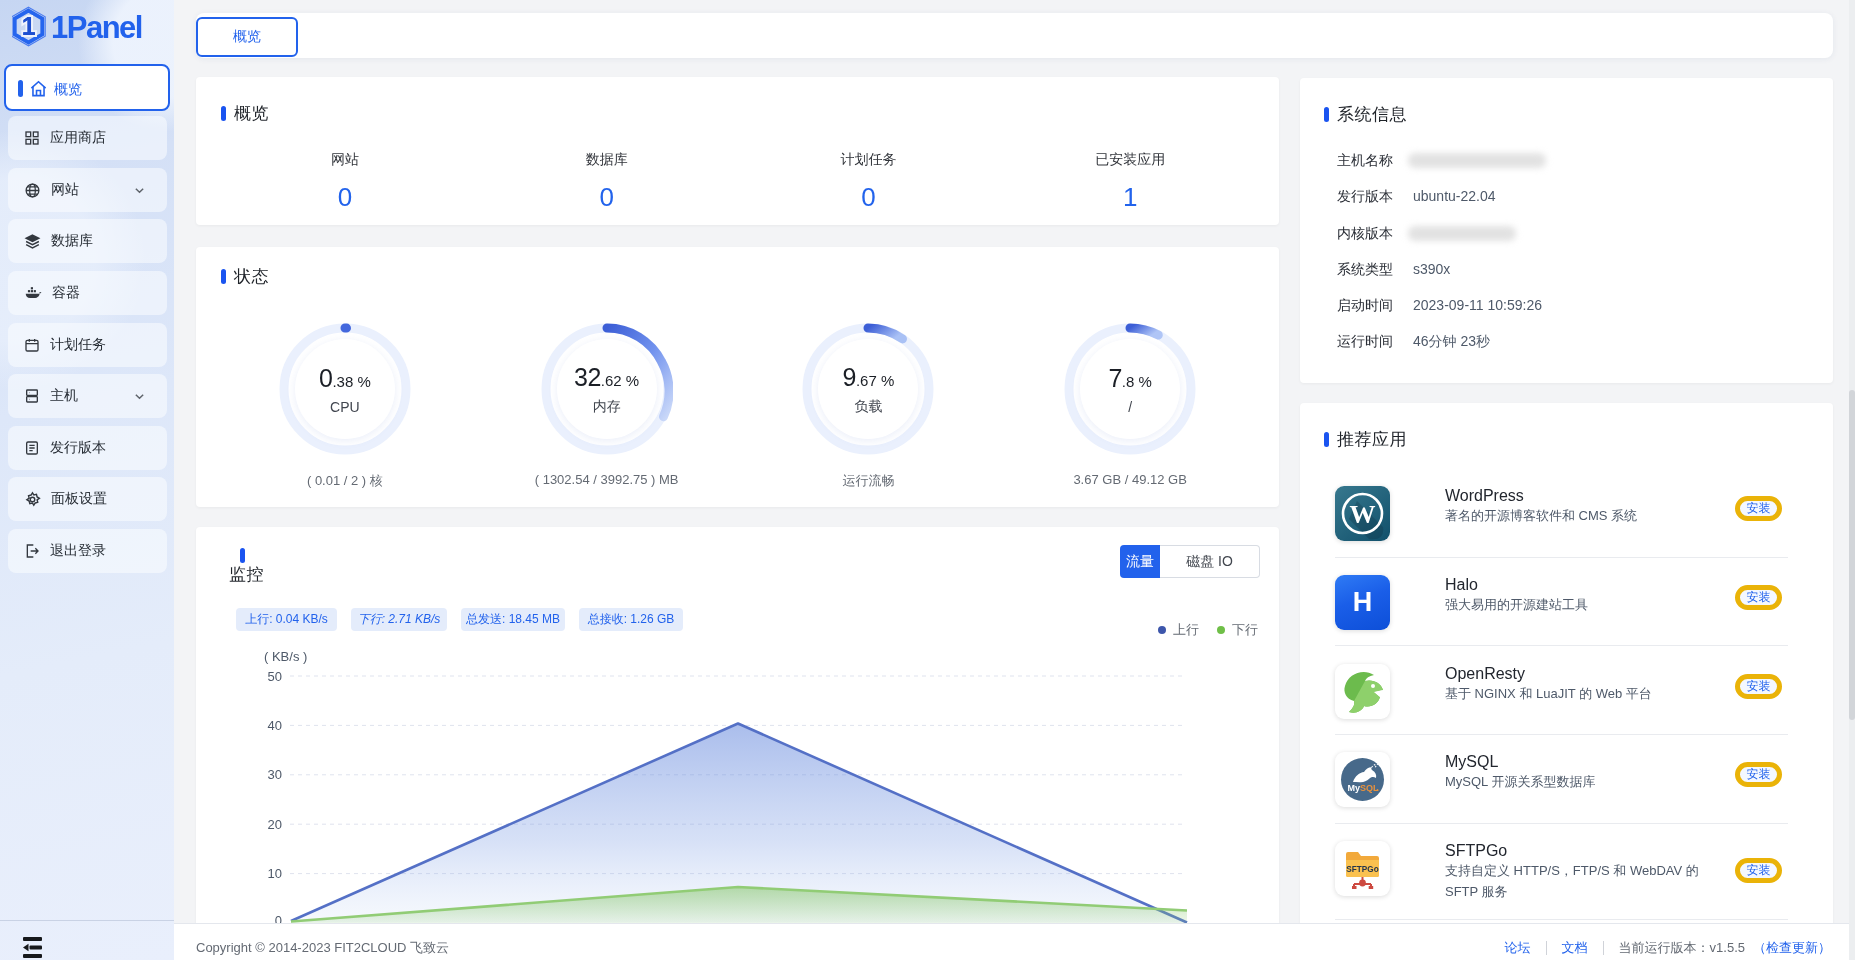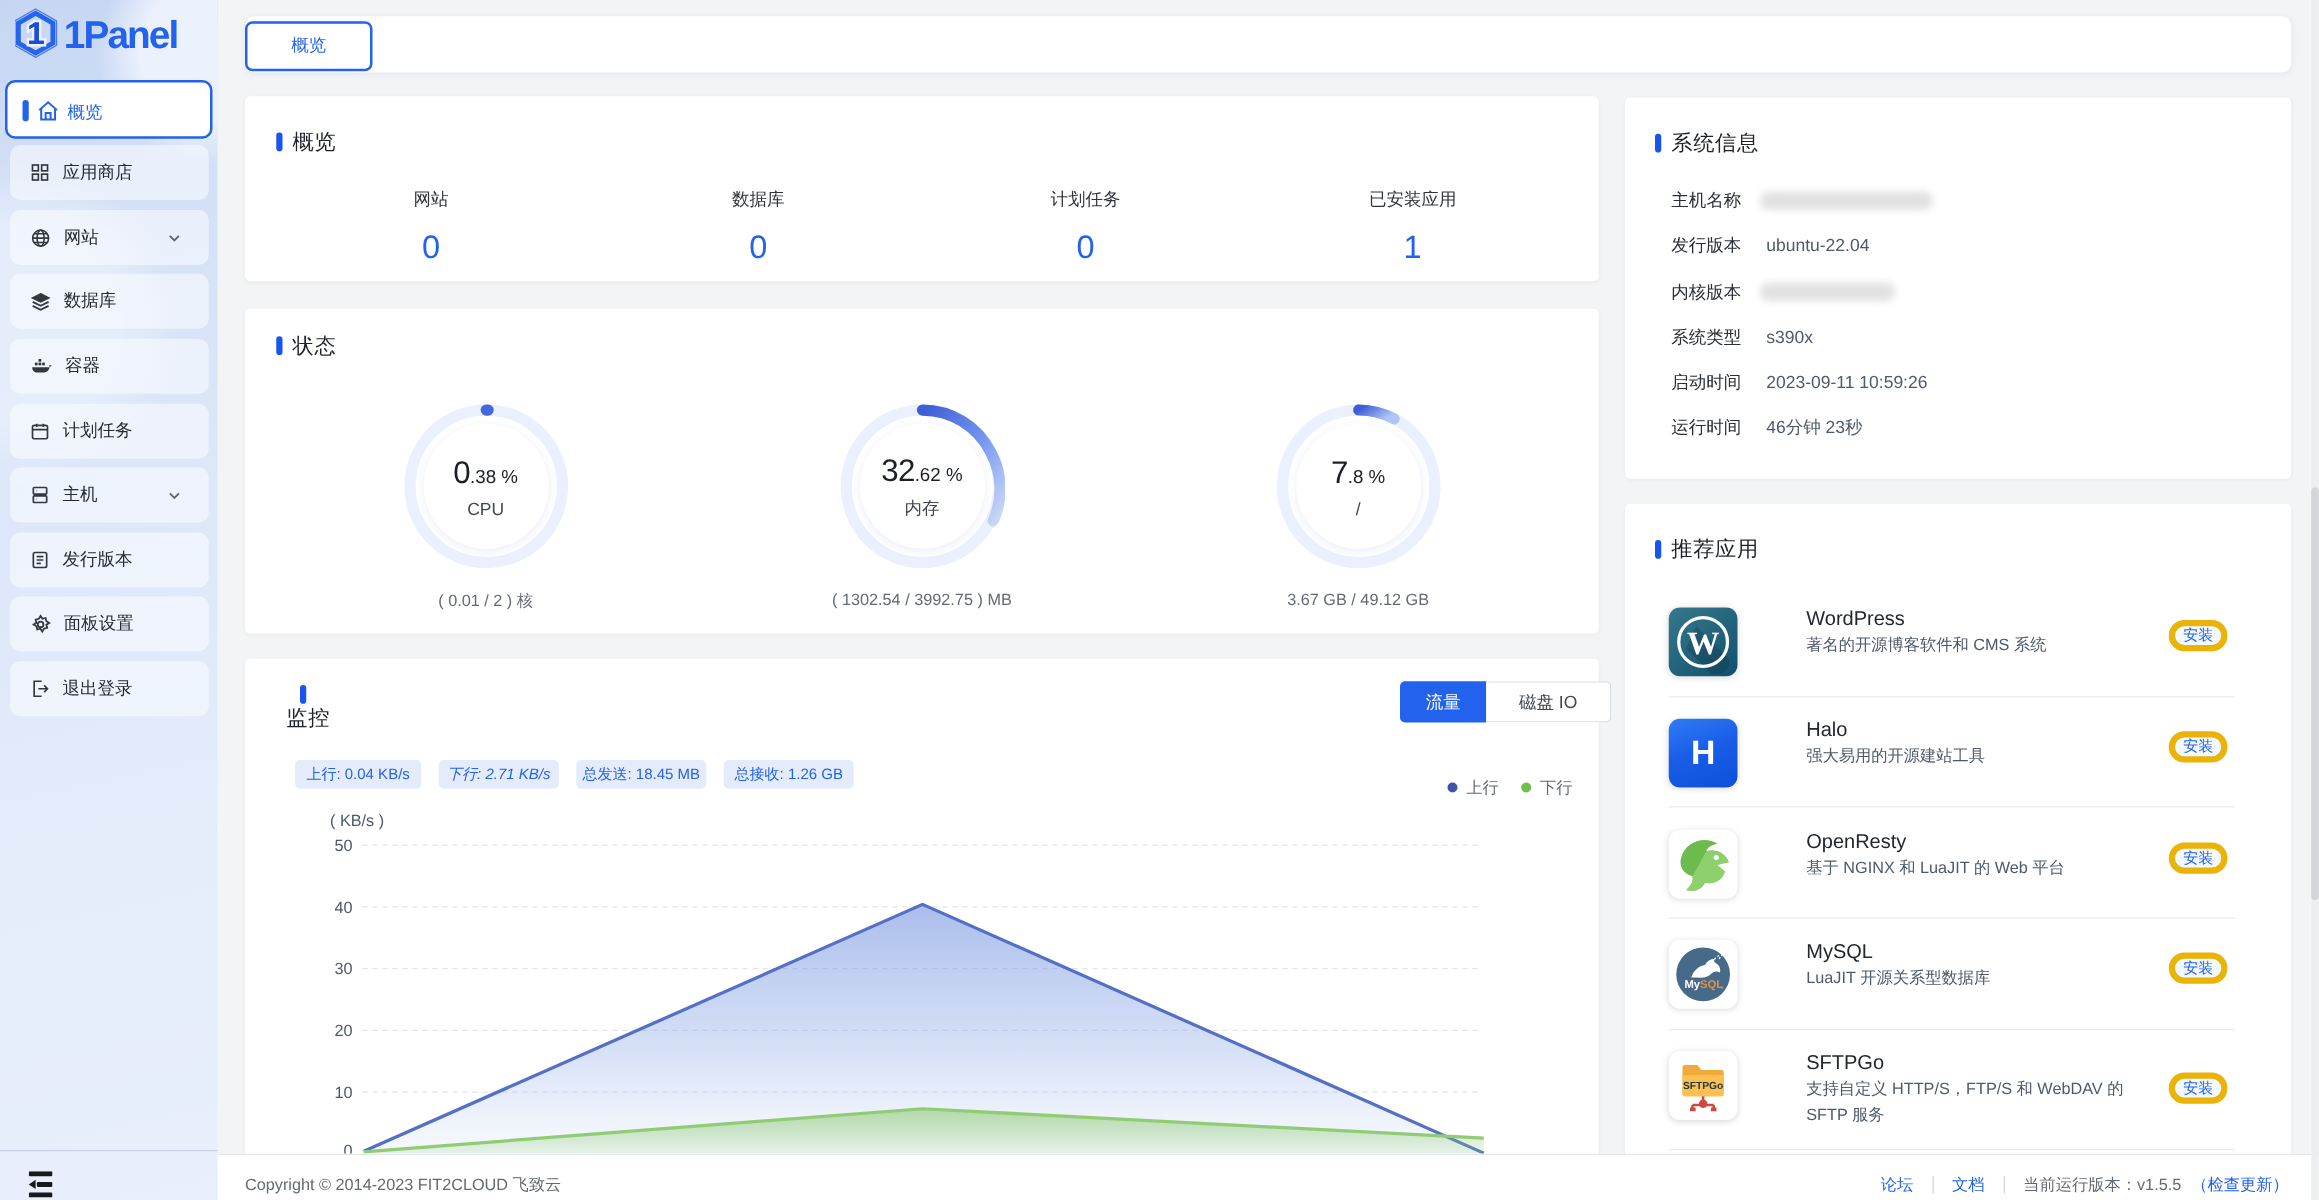--- a/index.html
+++ b/index.html
@@ -54,21 +54,21 @@
 .gv span { font-size:15px; }
 .gl { margin-top:6px; font-size:14px; color:#41464f; }
 .gcap { margin-top:17px; font-size:13px; color:#646a73; }
 
 .tagrow { position:absolute; left:40px; top:81px; display:flex; gap:14px; }
 .tag { height:23px; background:#e4ecfb; border-radius:4px; color:#2262ec;
   font-size:12px; display:flex; align-items:center; justify-content:center; }
 #msel { position:absolute; left:672px; top:18px; width:246px; height:33px; border:1px solid #d8dce3;
   border-radius:4px; background:#fff; font-size:14px; color:#24282e; display:flex; align-items:center; }
 #mtog { position:absolute; left:924px; top:18px; height:33px; display:flex; font-size:14px; }
-#mtog .on { width:69px; background:#2262ec; color:#fff; border-radius:4px 0 0 4px;
+#mtog .on { width:40px; background:#2262ec; color:#fff; border-radius:4px 0 0 4px;
   display:flex; align-items:center; justify-content:center; }
 #mtog .off { width:100px; background:#fff; color:#42474f; border:1px solid #d8dce3; border-left:none;
   border-radius:0 4px 4px 0; display:flex; align-items:center; justify-content:center; }
 .legend { position:absolute; left:962px; top:94px; font-size:13px; color:#646a73; display:flex; align-items:center; }
 .ldot { width:8px; height:8px; border-radius:4px; margin-right:7px; }
 
 .irow { font-size:14px; }
 .irow .k { color:#2a2e36; }
 .irow .v { color:#4e5969; }
 .blur1 { position:absolute; background:#e2e2e2; filter:blur(3px); border-radius:7px; }
@@ -266,20 +266,40 @@
           <circle cx="66" cy="66" r="61" fill="none" stroke="#eaf0fd" stroke-width="9"></circle>
           <path d="M 66 5 A 61 61 0 0 1 120.3 38.3 A 61 61 0 0 1 122.5 93.7" fill="none" stroke="url(#ag2)" stroke-width="9" stroke-linecap="round"></path>
         </svg>
         <div class="gin"></div>
         <div class="gtx">
             <div class="gv"><b>32</b><span>.62 %</span></div>
             <div class="gl">内存</div>
           </div>
       </div>
       <div class="gcap">( 1302.54 / 3992.75 ) MB</div>
+    </div>
+    <div class="gauge">
+      <div class="gbox">
+        <svg width="132" height="132" viewBox="0 0 132 132">
+          <defs>
+              <linearGradient id="ag3" x1="0" y1="0" x2="1" y2=".4">
+            <stop offset="0" stop-color="#3c5ed6"></stop>
+                <stop offset="1" stop-color="#a9c1f5"></stop>
+          </linearGradient>
+            </defs>
+          <circle cx="66" cy="66" r="61" fill="none" stroke="#eaf0fd" stroke-width="9"></circle>
+          <path d="M 66 5 A 61 61 0 0 1 100.5 15.9" fill="none" stroke="url(#ag3)" stroke-width="9" stroke-linecap="round"></path>
+        </svg>
+        <div class="gin"></div>
+        <div class="gtx">
+            <div class="gv"><b>9</b><span>.67 %</span></div>
+            <div class="gl">负载</div>
+          </div>
+      </div>
+      <div class="gcap">运行流畅</div>
     </div>
     <div class="gauge">
       <div class="gbox">
         <svg width="132" height="132" viewBox="0 0 132 132">
           <defs>
               <linearGradient id="ag4" x1="0" y1="0" x2="1" y2=".35">
             <stop offset="0" stop-color="#3c5ed6"></stop>
                 <stop offset="1" stop-color="#afc5f6"></stop>
           </linearGradient>
             </defs>
@@ -414,21 +434,21 @@
       <svg width="55" height="55" viewBox="0 0 55 55">
         <circle cx="27.5" cy="27.5" r="21.5" fill="#47698a"></circle>
         <path d="M18 30 C20 24 24.5 20.5 29 20 C31 16.5 33.8 15 36.8 15.2 C36 16.5 36.2 17.3 37.3 18.2 C40.5 20 41.8 23 41 26 C38.5 24.5 36 25 34.2 26.8 C31.5 29.5 28 30.6 24.5 30.2 C22 30 19.8 30 18 30 Z" fill="#fff"></path>
         <path d="M36.5 15.5 c2 -2.5 4 -3.5 6.3 -3.3 c-1.4 1 -2.3 2.2 -2.7 3.8" fill="none" stroke="#fff" stroke-width="1.1" stroke-dasharray="1.6 1.6"></path>
         <text x="12.5" y="38.5" font-size="9" font-weight="bold" fill="#fff" font-family="Liberation Sans,sans-serif">My</text>
         <text x="25" y="38.5" font-size="9" font-weight="bold" fill="#e8913c" font-family="Liberation Sans,sans-serif">SQL</text>
         <circle cx="42.5" cy="38" r="0.9" fill="#e8913c"></circle>
       </svg>
     </div>
     <div class="nm">MySQL</div>
-    <div class="ds">LuaJIT 开源关系型数据库</div>
+    <div class="ds">MySQL 开源关系型数据库</div>
     <div class="bt">安装</div>
   </div>
   <div class="appdiv" style="top:420px;"></div>
   <div class="appdiv" style="top:516px;"></div>
   <div class="app" style="top:421px; height:97px;">
     <div class="ic">
       <svg width="55" height="55" viewBox="0 0 55 55">
         <path d="M11 13 a2 2 0 0 1 2 -2 h10 l3 4 h16 a2 2 0 0 1 2 2 v17 a2 2 0 0 1 -2 2 h-29 a2 2 0 0 1 -2 -2 z" fill="#f2a93b"></path>
         <path d="M11 19 h33 v15 a2 2 0 0 1 -2 2 h-29 a2 2 0 0 1 -2 -2 z" fill="#fac14f"></path>
         <text x="27.5" y="30.5" font-size="8.2" font-weight="bold" fill="#26374c" text-anchor="middle" font-family="Liberation Sans,sans-serif">SFTPGo</text>

